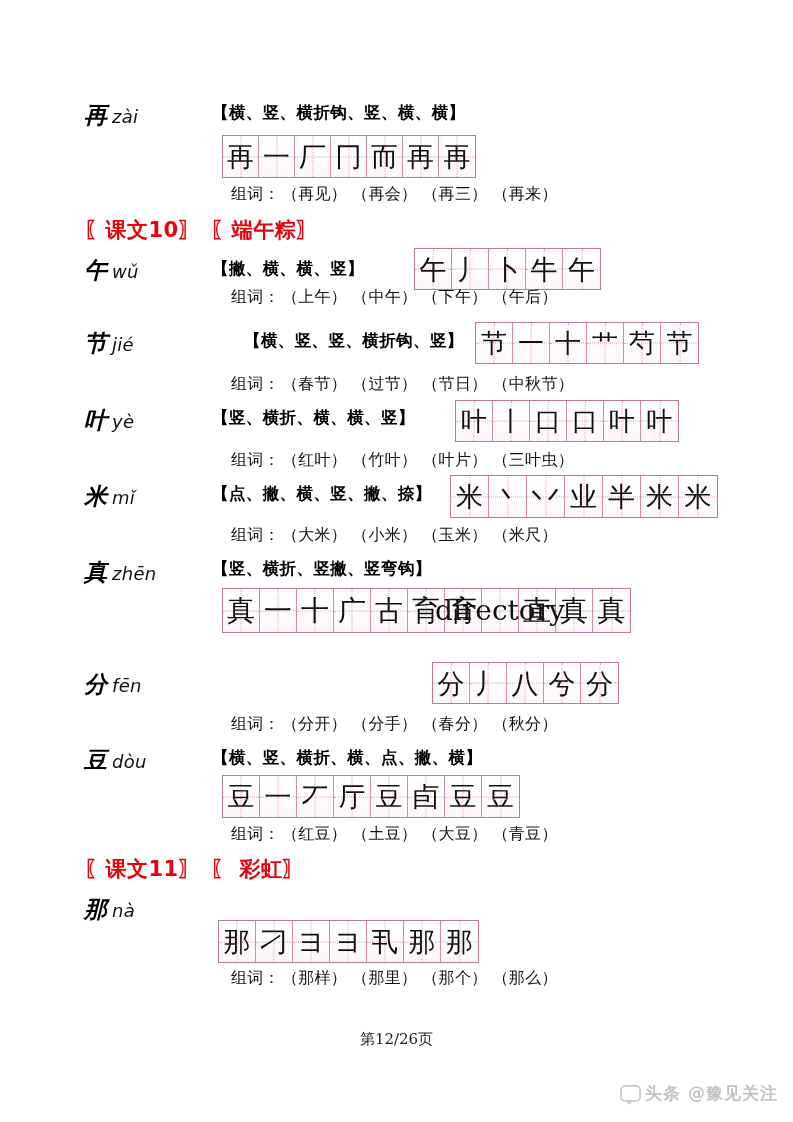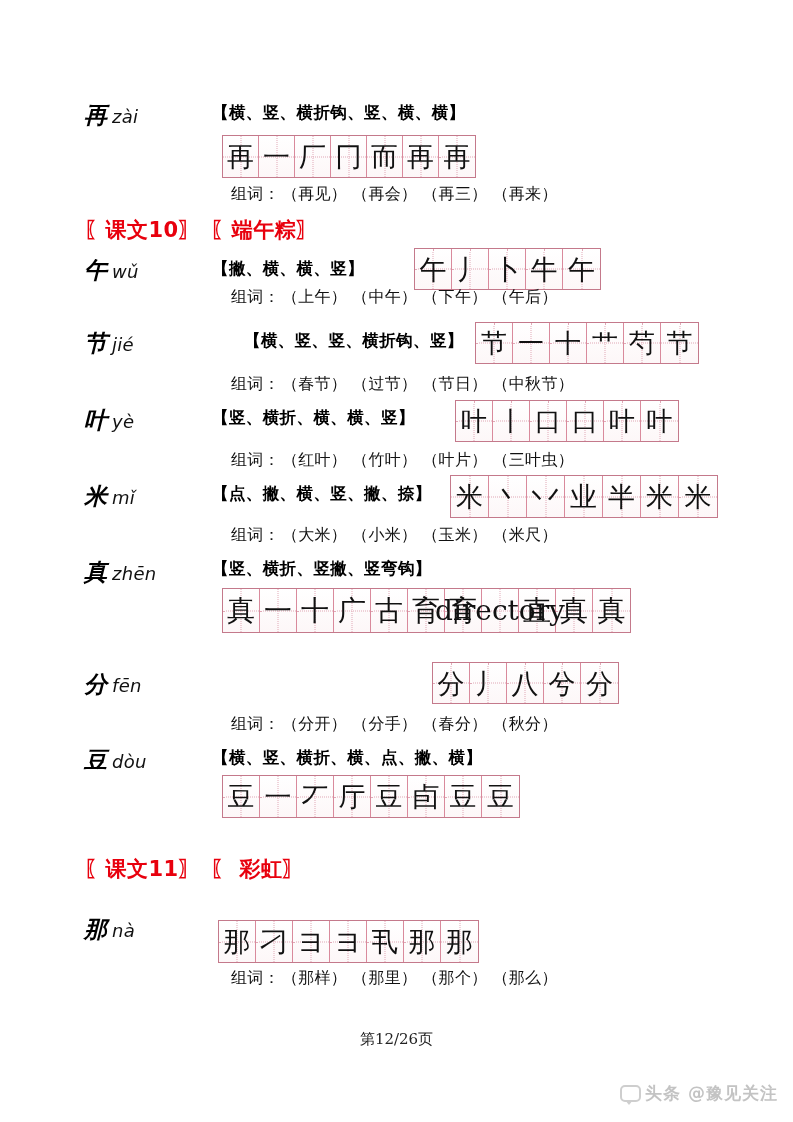--- a/index.html
+++ b/index.html
@@ -341,26 +341,29 @@
       <div class="cell" style="width: 37px; height: 41px;">
         <span class="glyph" style="font-size: 27px;">卣</span>
       </div>
       <div class="cell" style="width: 37px; height: 41px;">
         <span class="glyph" style="font-size: 27px;">豆</span>
       </div>
       <div class="cell" style="width: 37px; height: 41px;">
         <span class="glyph" style="font-size: 27px;">豆</span>
       </div>
     </div>
+  <div class="words" style="left:231px;top:824px;">
+    <span class="wlabel">组词：</span><span class="w">（红豆）</span><span class="w">（土豆）</span><span class="w">（大豆）</span><span class="w">（青豆）</span>
+  </div>
 
   <div class="lesson-head" style="left:84px;top:855px;">
     <span class="lh-num">〖课文11〗</span><span class="lh-title">〖 彩虹〗</span>
   </div>
 
-  <div class="hanzi-head" style="left:84px;top:914px;">
+  <div class="hanzi-head" style="left:84px;top:894px;">
     <span class="char">那</span><span class="pinyin">nà</span>
   </div>
   <div class="grid" id="g8" style="left:218px;top:920px;">
       <div class="cell" style="width: 37px; height: 41px;">
         <span class="glyph" style="font-size: 27px;">那</span>
       </div>
       <div class="cell" style="width: 37px; height: 41px;">
         <span class="glyph" style="font-size: 27px;">刁</span>
       </div>
       <div class="cell" style="width: 37px; height: 41px;">

